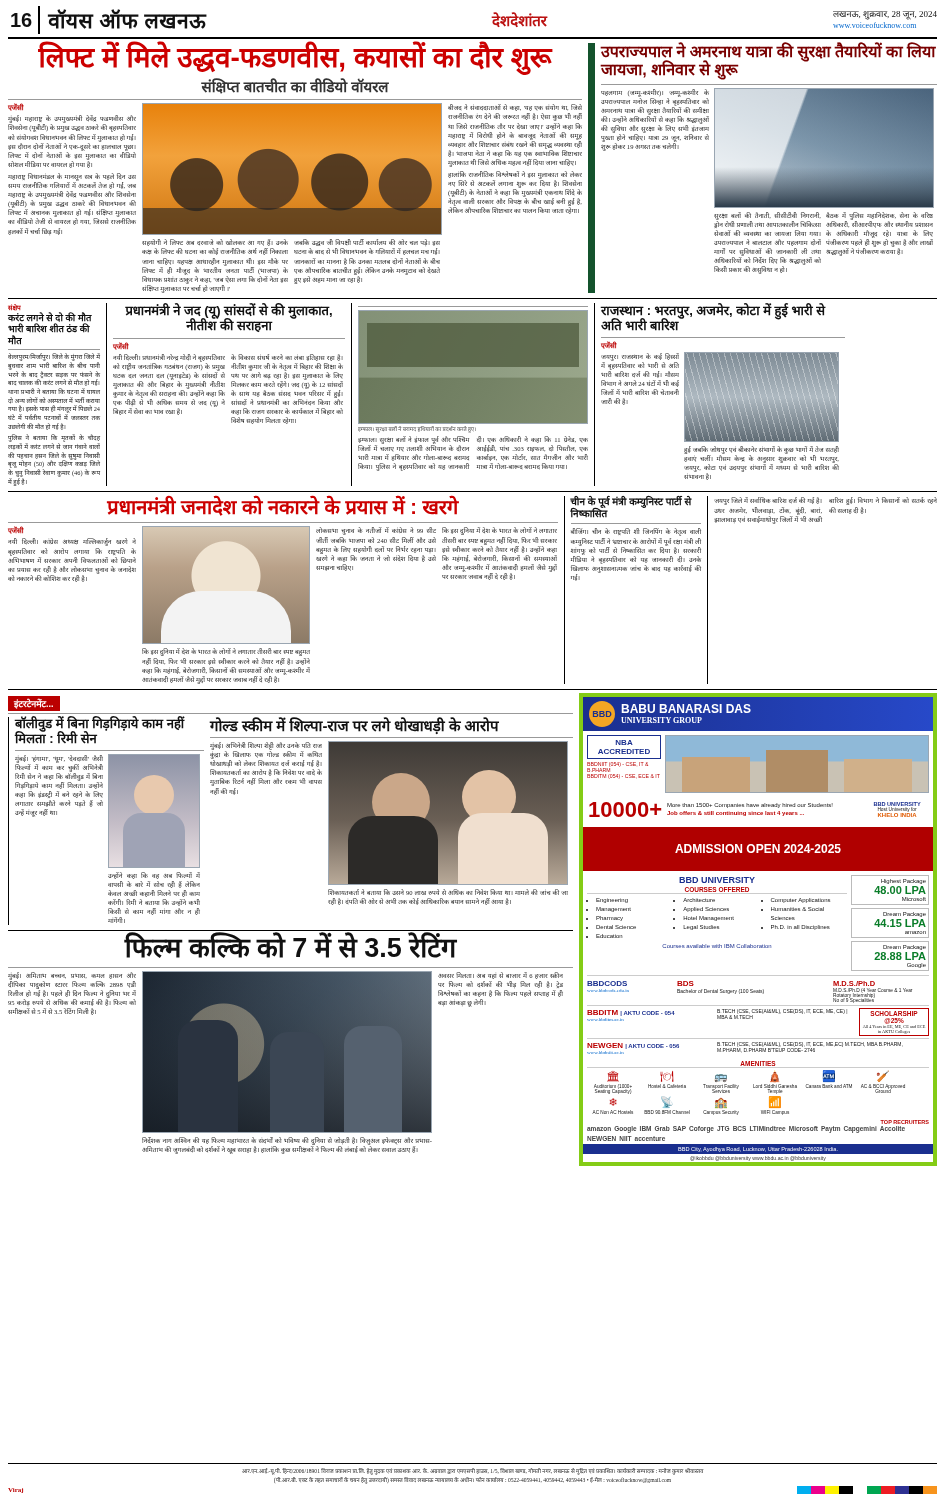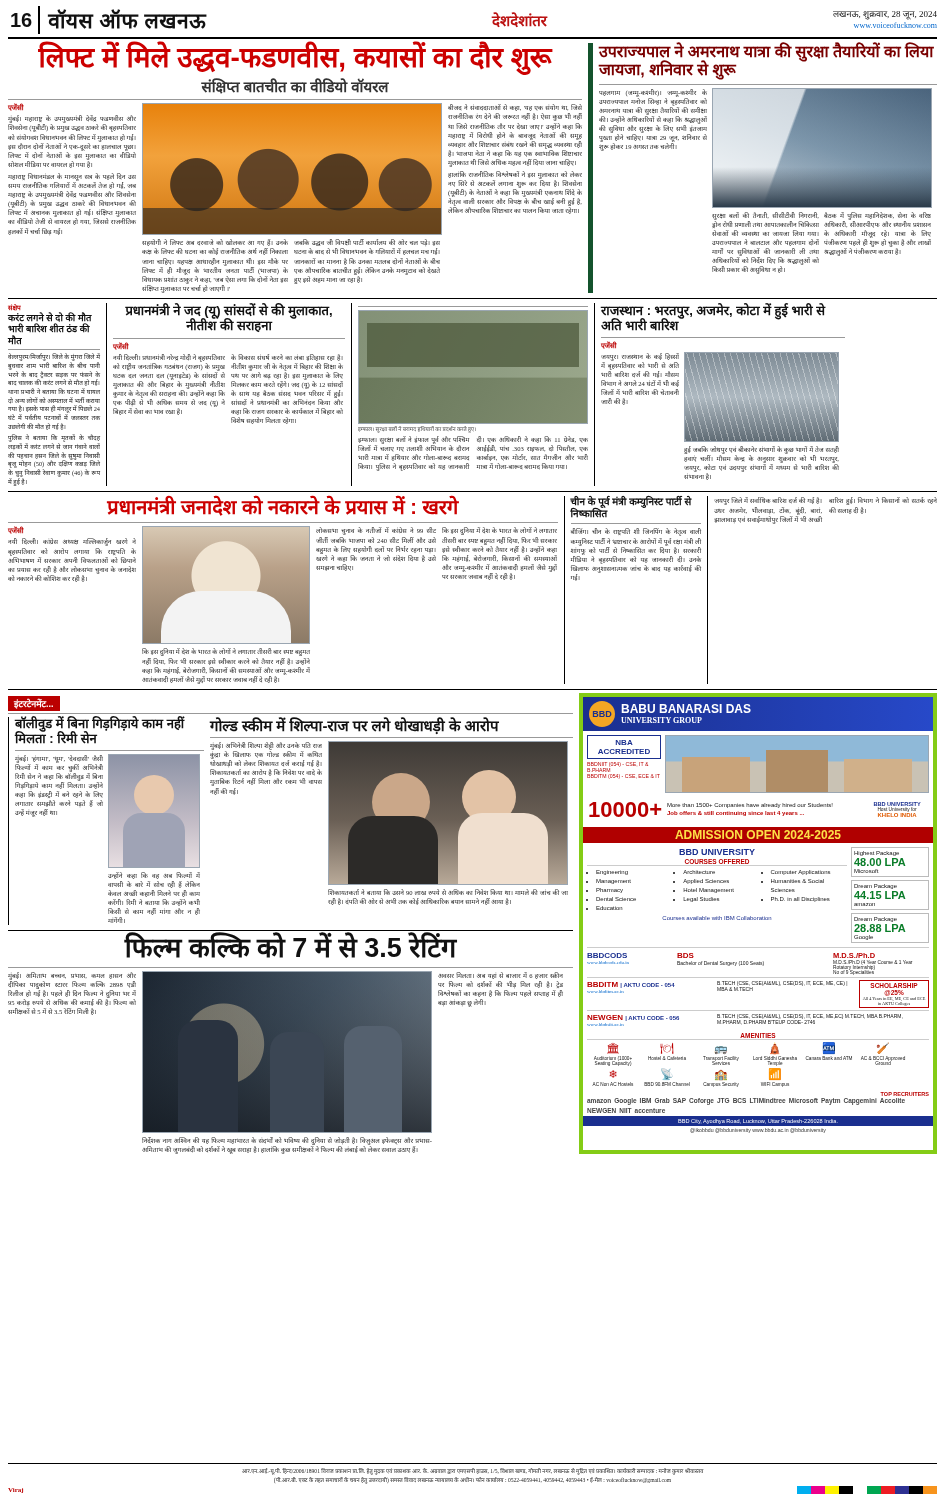--- a/index.html
+++ b/index.html
@@ -3,21 +3,21 @@
 <meta charset="utf-8">
 <style>
   html,body{margin:0;padding:0;background:#fff;}
   body{width:945px;height:1500px;font-family:"Liberation Serif",serif;color:#111;overflow:hidden;}
   .page{position:relative;width:945px;height:1500px;box-sizing:border-box;padding:6px 8px;}
   
   .masthead{display:flex;align-items:center;border-bottom:2px solid #000;padding-bottom:3px;}
   .pageno{font-family:"Liberation Sans",sans-serif;font-weight:bold;font-size:20px;padding:0 6px 0 2px;}
   .paper-name{font-family:"Liberation Sans",sans-serif;font-weight:bold;font-size:21px;letter-spacing:.5px;border-left:2px solid #000;padding-left:8px;}
   .masthead-mid{flex:1;text-align:center;font-weight:bold;font-size:15px;color:#b11;}
-  .masthead-right{text-align:right;font-size:8px;line-height:1.3;}
+  .masthead-right{font-size:8px;line-height:1.3;}
   .masthead-right .d1{font-size:9px;}
   .masthead-right .d2{color:#06c;}
   
   .hl{font-family:"Liberation Sans",sans-serif;font-weight:bold;color:#111;line-height:1.12;}
   .red{color:#c00;}
   .sub{font-weight:bold;text-align:center;color:#333;}
   .byline{font-size:7px;font-weight:bold;color:#b00;margin-bottom:2px;}
   .col-text{font-size:6.6px;line-height:1.38;text-align:justify;color:#222;column-gap:7px;}
   .photo{background:#cfd6dd;position:relative;overflow:hidden;border:1px solid #9aa6b2;}
   .cap{font-size:5.6px;color:#444;padding-top:1px;}
@@ -29,22 +29,22 @@
   .ph-orange{background:linear-gradient(180deg,#e8820c 0%,#f2a23c 40%,#cf7510 100%);}
   .ph-rain{background:linear-gradient(180deg,#7e8b95 0%,#aeb9c1 50%,#5f6b74 100%);}
   .ph-film{background:linear-gradient(135deg,#1d2733 0%,#4a5b6b 45%,#9aa7b2 100%);}
   
   .ad{border:4px solid #84cc16;box-sizing:border-box;background:#fff;}
   .ad-head{background:linear-gradient(90deg,#1a2f8f 0%,#2749c9 100%);color:#fff;padding:4px 6px;display:flex;align-items:center;gap:6px;}
   .ad-logo{width:26px;height:26px;border-radius:50%;background:#f5a623;display:flex;align-items:center;justify-content:center;font-weight:bold;color:#1a2f8f;font-size:9px;font-family:"Liberation Sans",sans-serif;}
   .ad-title{font-family:"Liberation Sans",sans-serif;font-weight:bold;font-size:12px;line-height:1.1;}
   .ad-sub{font-size:8px;font-weight:bold;}
   .big-num{font-family:"Liberation Sans",sans-serif;font-weight:bold;font-size:22px;color:#b80000;}
-  .adm-bar{background:#b00000;color:#fde047;text-align:center;font-family:"Liberation Sans",sans-serif;font-weight:bold;font-size:12px;padding:1px 0;}
-  .pkg{border:1px solid #bbb;text-align:left;font-size:6px;padding:2px;font-family:"Liberation Sans",sans-serif;}
+  .adm-bar{background:#b00000;color:#ffffff;text-align:center;font-family:"Liberation Sans",sans-serif;font-weight:bold;font-size:12px;padding:15px 0;}
+  .pkg{border:1px solid #bbb;text-align:right;font-size:6px;padding:2px;font-family:"Liberation Sans",sans-serif;}
   .pkg b{display:block;font-size:11px;color:#0a7d29;}
   .courses{font-size:6px;line-height:1.5;font-family:"Liberation Sans",sans-serif;}
   .courses li{margin:0;}
   .amen{display:flex;flex-wrap:wrap;gap:2px;font-size:4.7px;text-align:center;font-family:"Liberation Sans",sans-serif;}
   .amen div{width:52px;}
   .amen .ic{height:14px;display:flex;align-items:center;justify-content:center;font-size:11px;color:#b00;}
   .brands{display:flex;flex-wrap:wrap;gap:3px;font-size:6.5px;font-family:"Liberation Sans",sans-serif;font-weight:bold;color:#444;align-items:center;}
   .footer{font-size:5.6px;text-align:center;line-height:1.5;color:#222;border-top:1px solid #000;padding-top:3px;}
   .cmyk{display:flex;gap:0;height:8px;align-items:center;}
   .cmyk span{width:14px;height:8px;display:inline-block;}
@@ -91,21 +91,21 @@
             <div class="col-text" style="width:146px;">जबकि उद्धव जी विपक्षी पार्टी कार्यालय की ओर चल पड़े। इस घटना के बाद से भी विधानभवन के गलियारों में हलचल मच गई। जानकारों का मानना है कि उनका मतलब दोनों नेताओं के बीच एक औपचारिक बातचीत हुई। लेकिन उनके मनमुटाव को देखते हुए इसे अहम माना जा रहा है।</div>
           </div>
         </div>
         <div style="width:134px;">
           <div class="col-text">बीजद ने संवाददाताओं से कहा, 'यह एक संयोग था, जिसे राजनीतिक रंग देने की जरूरत नहीं है। ऐसा कुछ भी नहीं था जिसे राजनीतिक तौर पर देखा जाए।' उन्होंने कहा कि महाराष्ट्र में विरोधी होने के बावजूद नेताओं की समूह व्यवहार और शिष्टाचार संबंध रखने की समृद्ध व्यवस्था रही है। भाजपा नेता ने कहा कि यह एक स्वाभाविक शिष्टाचार मुलाकात थी जिसे अधिक महत्व नहीं दिया जाना चाहिए।</div>
           <div class="col-text" style="margin-top:3px;">हालांकि राजनीतिक विश्लेषकों ने इस मुलाकात को लेकर नए सिरे से अटकलें लगाना शुरू कर दिया है। शिवसेना (यूबीटी) के नेताओं ने कहा कि मुख्यमंत्री एकनाथ शिंदे के नेतृत्व वाली सरकार और विपक्ष के बीच खाई बनी हुई है, लेकिन औपचारिक शिष्टाचार का पालन किया जाता रहेगा।</div>
         </div>
       </div>
     </div>
 
-    <div style="width:345px;border-left:5px solid #14532d;padding-left:6px;">
+    <div style="width:345px;border-left:7px solid #14532d;padding-left:6px;">
       <div class="hl" style="font-size:16px;line-height:1.15;color:#7a0000;">उपराज्यपाल ने अमरनाथ यात्रा की सुरक्षा तैयारियों का लिया जायजा, शनिवार से शुरू</div>
       <div class="thin" style="margin:4px 0 3px;"></div>
       <div style="display:flex;gap:5px;">
         <div style="width:108px;">
           <div class="col-text">पहलगाम (जम्मू-कश्मीर)। जम्मू-कश्मीर के उपराज्यपाल मनोज सिन्हा ने बृहस्पतिवार को अमरनाथ यात्रा की सुरक्षा तैयारियों की समीक्षा की। उन्होंने अधिकारियों से कहा कि श्रद्धालुओं की सुविधा और सुरक्षा के लिए सभी इंतजाम पुख्ता होने चाहिए। यात्रा 29 जून, शनिवार से शुरू होकर 19 अगस्त तक चलेगी।</div>
         </div>
         <div style="width:220px;">
           <div class="photo ph-b" style="height:118px;">
             <div style="position:absolute;inset:0;background:
              linear-gradient(110deg, rgba(255,255,255,.7) 0 35%, rgba(120,140,160,.2) 36% 100%);"></div>

